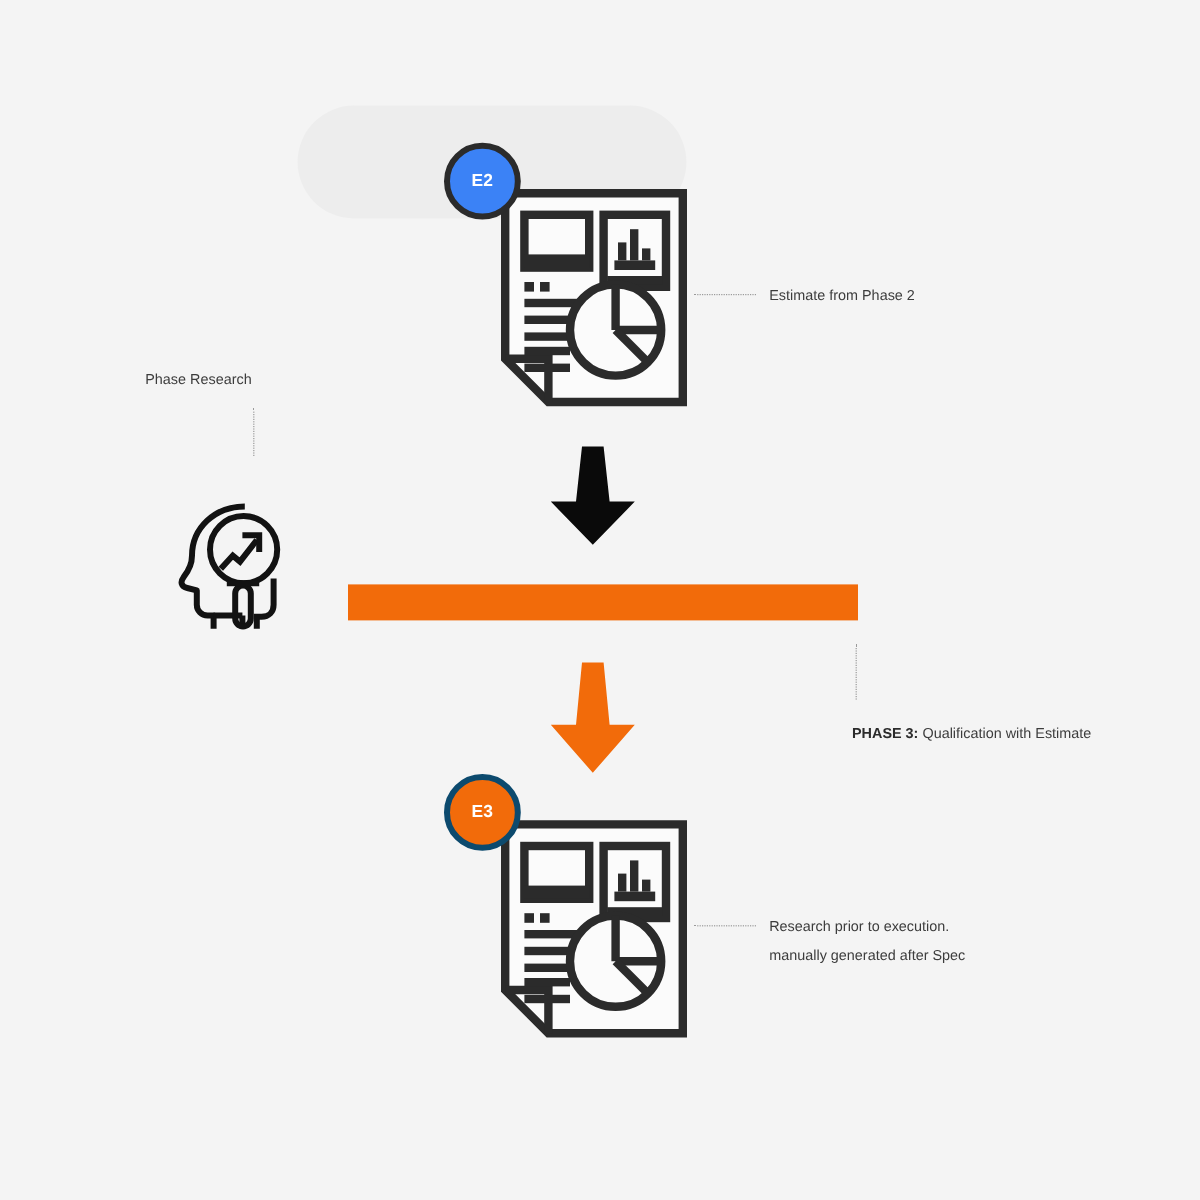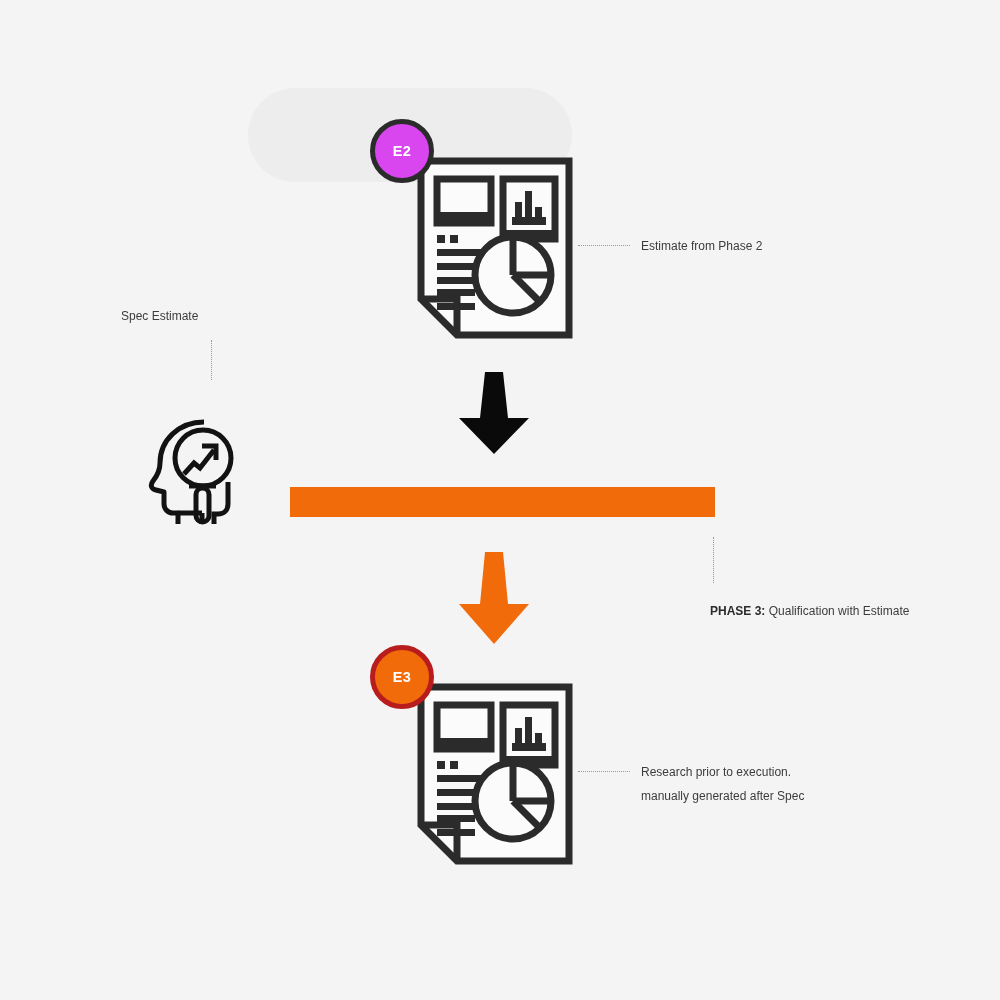--- a/index.html
+++ b/index.html
@@ -42,28 +42,28 @@
     justify-content: center;
     color: #ffffff;
     font-size: 14.5px;
     font-weight: bold;
     letter-spacing: 0.3px;
     z-index: 6;
   }
   .badge-e2 {
     left: 370px;
     top: 119px;
-    background: #d946ef;
+    background: #3b82f6;
     border: 5px solid #2b2b2b;
   }
   .badge-e3 {
     left: 370px;
     top: 645px;
     background: #f26b0a;
-    border: 5px solid #b91c1c;
+    border: 5px solid #0c4a6e;
   }
 
   
   .doc-wrap { z-index: 4; }
   .doc-top  { left: 415px; top: 155px; }
   .doc-bot  { left: 415px; top: 681px; }
 
   
   .arrow-dark  { left: 455px; top: 368px; z-index: 3; }
   .arrow-orange{ left: 455px; top: 548px; z-index: 3; }
@@ -148,21 +148,21 @@
     </svg>
   </div>
 
   <div class="abs badge badge-e2">
     <span>E2</span>
   </div>
 
   <div class="abs dots-h conn-estimate"></div>
   <div class="abs label txt-estimate">Estimate from Phase 2</div>
 
-  <div class="abs label txt-spec">Spec Estimate</div>
+  <div class="abs label txt-spec">Phase Research</div>
   <div class="abs dots-v conn-spec"></div>
 
   <div class="abs head-icon">
     <svg width="100" height="110" viewBox="0 0 100 110" fill="none" xmlns="http://www.w3.org/2000/svg">
 
       <path d="M58 6 C33 6 14 24 14 47 C14 55 11 60 7 65 C4 69 5 73 10 74 L18 76 L18 88 C18 93 22 97 27 97 L32 97 L32 108" stroke="#121212" stroke-width="5" stroke-linecap="butt" stroke-linejoin="round" fill="none"></path>
       <path d="M32 97 L56 97" stroke="#121212" stroke-width="5" fill="none"></path>
       <path d="M56 97 L56 108" stroke="#121212" stroke-width="5" fill="none"></path>
       <path d="M82 66 L82 88 C82 94 78 98 72 98 L68 98 L68 108" stroke="#121212" stroke-width="5" fill="none"></path>
 

